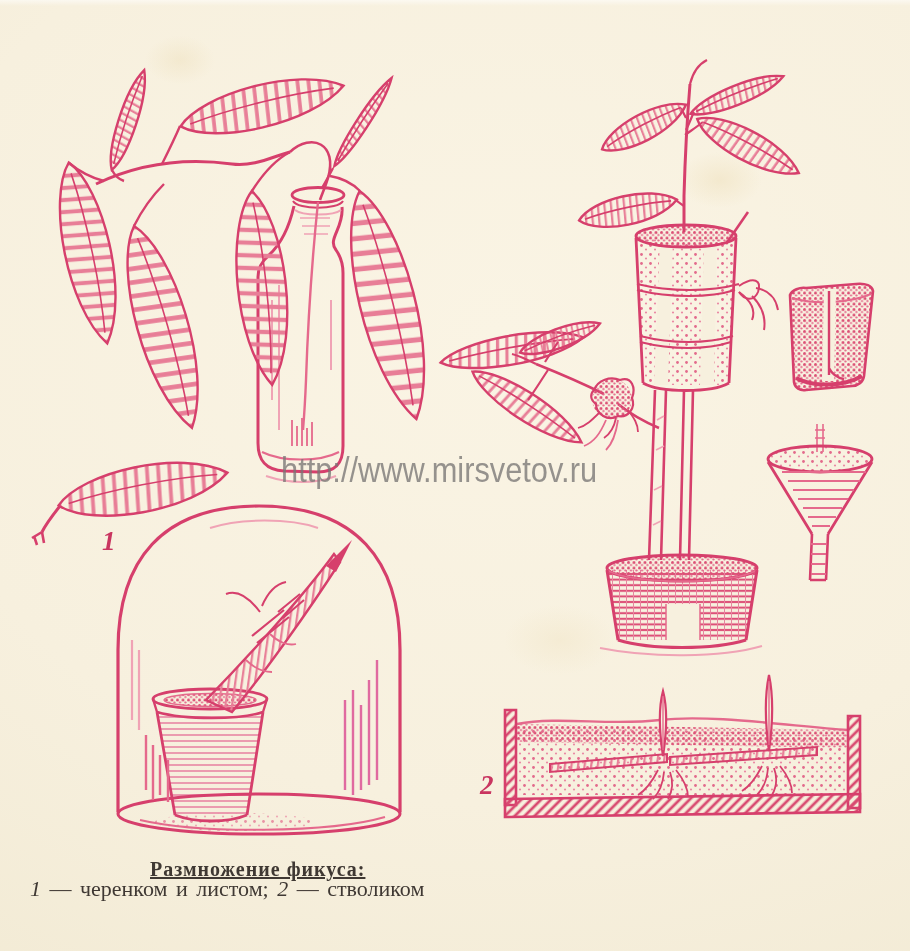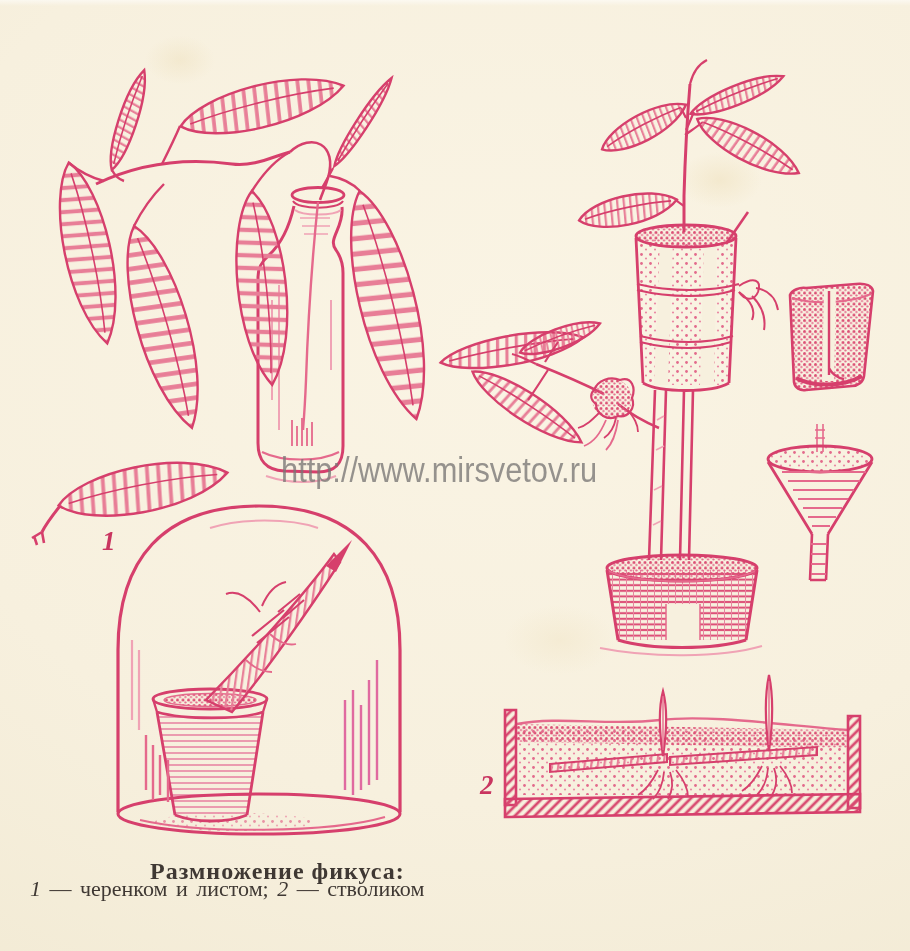--- a/index.html
+++ b/index.html
@@ -22,22 +22,22 @@
     transform:scaleX(.88);transform-origin:left center;white-space:nowrap;
     letter-spacing:0px;
   }
   .fig-label{
     position:absolute;font-style:italic;font-weight:bold;
     font-size:27px;line-height:1;color:#c93560;
   }
   .fig-label.one{left:102px;top:528px;}
   .fig-label.two{left:480px;top:772px;}
   .caption-title{
-    position:absolute;left:150px;top:858px;font-size:24px;font-weight:bold;
-    color:#3f3833;letter-spacing:1px;line-height:1.1;white-space:nowrap;
+    position:absolute;left:150px;top:858px;font-size:20px;font-weight:bold;
+    color:#3f3833;letter-spacing:1px;line-height:1.1;white-space:nowrap;text-decoration:underline;
   }
   .caption-legend{
     position:absolute;left:30px;top:876px;font-size:22px;color:#3f3833;
     line-height:1.15;white-space:nowrap;word-spacing:3px;
   }
   .caption-legend .num{font-style:italic;}
 </style>
 </head>
 <body>
 

